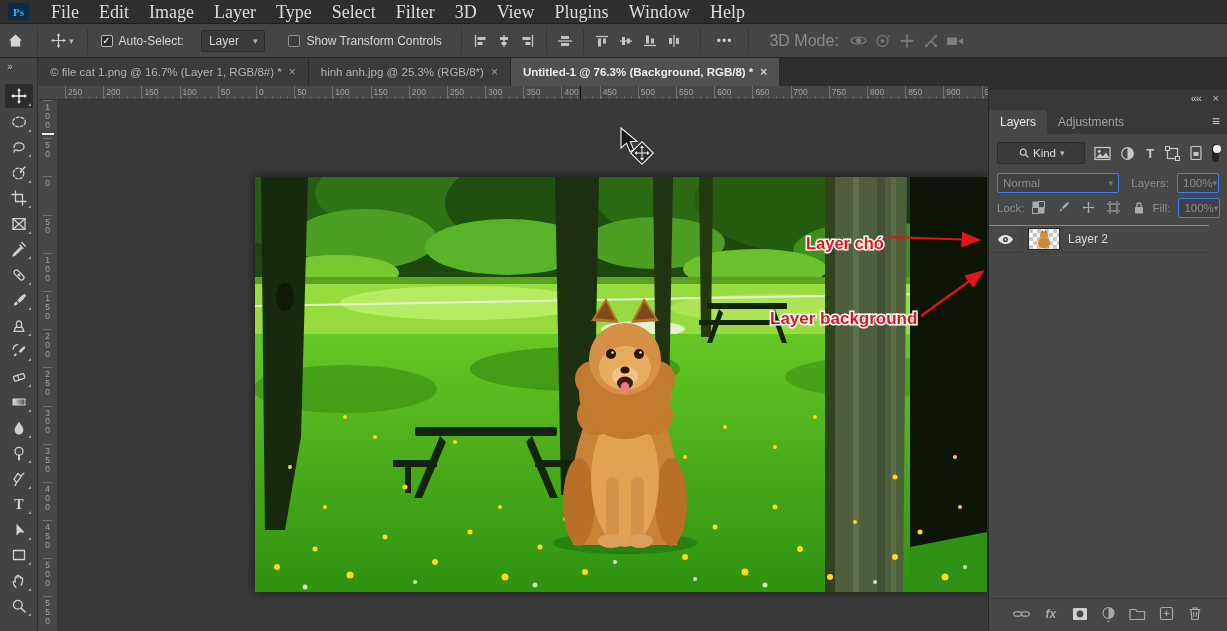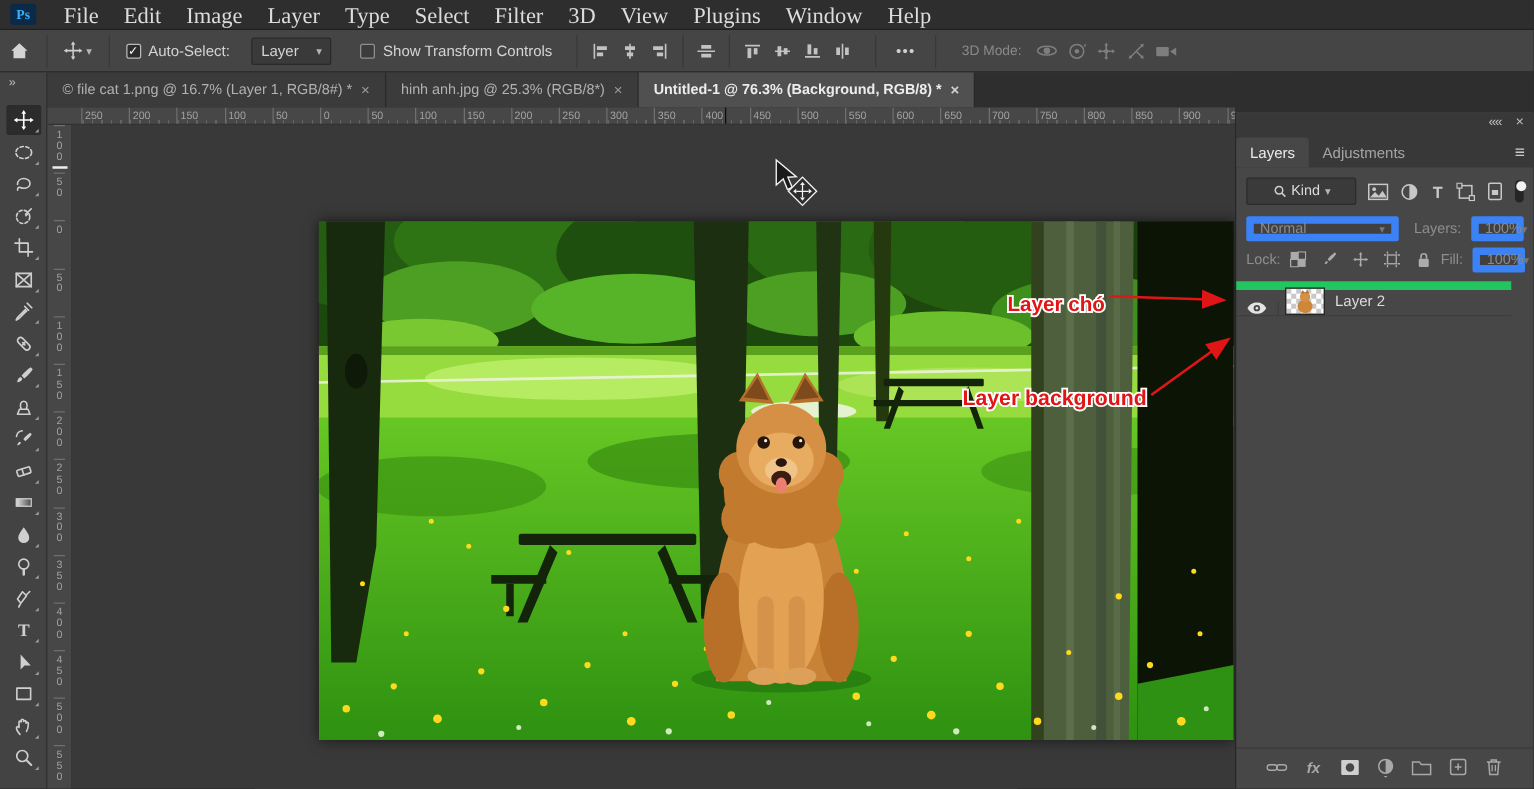--- a/index.html
+++ b/index.html
@@ -22,21 +22,21 @@
   .chev{font-size:9px;color:#b5b5b5;margin-left:3px;}
   .cb{width:12px;height:12px;border:1px solid #b9b9b9;border-radius:2px;background:#2c2c2c;
       display:inline-flex;align-items:center;justify-content:center;font-size:10px;color:#fff;margin-right:6px;}
   .cb.empty{background:#3c3c3c;border-color:#8f8f8f;}
   .ob-label{font-size:12px;color:#d4d4d4;}
   .ob-select{display:flex;align-items:center;height:22px;background:#3a3a3a;border:1px solid #2a2a2a;
              border-radius:2px;padding:0 7px;margin-left:10px;font-size:12px;color:#d4d4d4;}
   .ob-select .chev{margin-left:14px;}
   .ai{width:24px;height:22px;display:flex;align-items:center;justify-content:center;}
   .dots{color:#cfcfcf;font-size:12px;letter-spacing:1px;padding:0 10px;}
-  .dim-label{font-size:11px;color:#8a8a8a;margin:0 8px 0 14px;}
+  .dim-label{font-size:16px;color:#8a8a8a;margin:0 8px 0 14px;}
   
   .tabbar{position:absolute;left:38px;top:58px;width:1189px;height:28px;background:#2e2e2e;display:flex;}
   .tab{display:flex;align-items:center;gap:7px;height:28px;padding:0 12px;background:#3b3b3b;
        border-right:1px solid #282828;font-size:11.5px;color:#b2b2b2;white-space:nowrap;}
   .tab .tclose{font-size:12px;color:#9d9d9d;}
   .tab.active{background:#505050;color:#ececec;font-weight:bold;}
   .tab.active .tclose{color:#cfcfcf;}
   
   .tools{position:absolute;left:0;top:58px;width:38px;height:573px;background:#434343;
          border-right:1px solid #2e2e2e;display:flex;flex-direction:column;align-items:center;}
@@ -74,30 +74,30 @@
   .p-menu{position:absolute;right:7px;top:5px;color:#c9c9c9;font-size:14px;}
   .p-filter{display:flex;align-items:center;padding:8px 8px 6px 8px;gap:9px;}
   .kindbox{display:flex;align-items:center;width:88px;height:22px;background:#3a3a3a;border:1px solid #2b2b2b;
            border-radius:2px;padding:0 21px;gap:4px;font-size:11.5px;color:#dadada;}
   .kindbox .chev{margin-left:auto;}
   .ficon{display:flex;align-items:center;justify-content:center;width:18px;height:18px;color:#c8c8c8;font-size:13px;font-weight:bold;}
   .fswitch{width:10px;height:18px;background:#252525;border-radius:5px;margin-left:auto;position:relative;}
   .fswitch::before{content:"";position:absolute;left:1px;top:1px;width:8px;height:8px;border-radius:50%;background:#f2f2f2;}
   .p-row{display:flex;align-items:center;padding:0 8px;height:25px;gap:6px;}
   .dimtext{font-size:11.5px;color:#8e8e8e;}
-  .disbox{display:flex;align-items:center;height:20px;background:#404040;border:6px solid #3b82f6;
+  .disbox{display:flex;align-items:center;height:20px;background:#404040;border:1px solid #3b82f6;
           border-radius:2px;padding:0 5px;font-size:11.5px;color:#8b8b8b;}
   .blendbox{width:122px;}
   .valbox{width:42px;margin-left:2px;}
   .valbox .chev,.blendbox .chev{margin-left:auto;color:#777;}
   .lockicons{display:flex;gap:9px;align-items:center;}
   .licon{width:16px;height:16px;display:flex;align-items:center;justify-content:center;}
   .p-list{margin-top:5px;width:220px;}
   .layer-row{display:flex;height:28px;border-bottom:1px solid #3e3e3e;align-items:stretch;}
-  .layer-row:first-child{border-top:7px solid #22c55e;align-items:flex-end;}
+  .layer-row:first-child{border-top:1px solid #22c55e;}
   .eye-cell{width:34px;border-right:1px solid #3e3e3e;display:flex;align-items:center;justify-content:center;}
   .row-body{flex:1;display:flex;align-items:center;gap:8px;padding-left:5px;}
   .row-body.selected{background:#565656;}
   .thumb{width:32px;height:22px;position:relative;flex:0 0 32px;}
   .thumb-checker{background:repeating-conic-gradient(#ffffff 0% 25%, #c8c8c8 0% 50%) 0 0/8px 8px;border:1px solid #262626;}
   .thumb-scene{border:1px solid #262626;
      background:
        linear-gradient(90deg,transparent 0 15%,#15280c 15% 26%,transparent 26% 55%,#15280c 55% 70%,transparent 70%),
        linear-gradient(#2f7d17 0 35%,#9ade3f 35% 55%,#2f9113 55%);}
   .thumb.selected-frame{box-shadow:0 0 0 1.5px #f4f4f4;}

